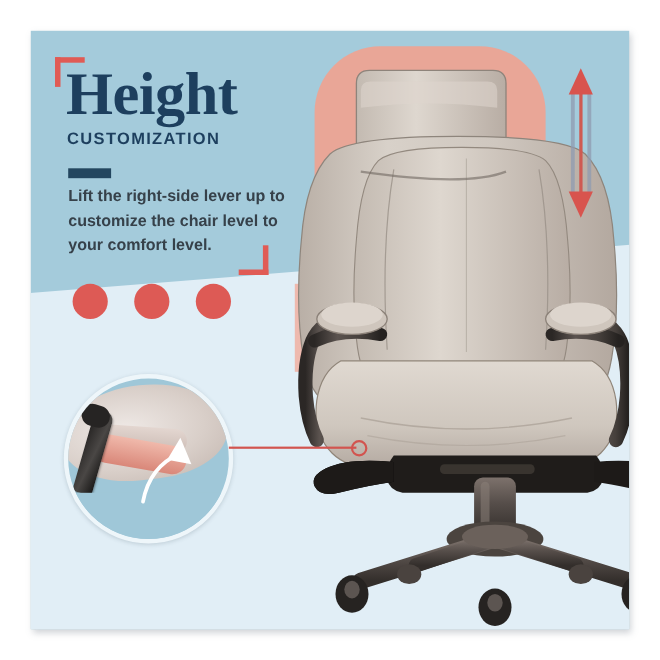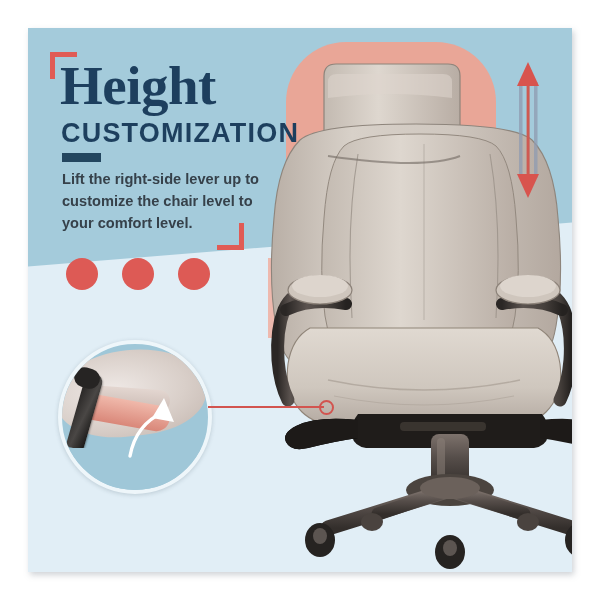--- a/index.html
+++ b/index.html
@@ -75,21 +75,21 @@
     font-weight:700;
     color:#1d3f5e;
     letter-spacing:-0.5px;
     line-height:1;
     white-space:nowrap;
   }
   .subhead{
     position:absolute;
     left:33px;top:90px;
     font-family:"Liberation Sans", sans-serif;
-    font-size:27px;
+    font-size:15px;
     font-weight:700;
     color:#1d3f5e;
     letter-spacing:1.2px;
     white-space:nowrap;
   }
   .rule{
     position:absolute;
     left:34px;top:125px;
     width:39px;height:9px;
     background:#23465f;

